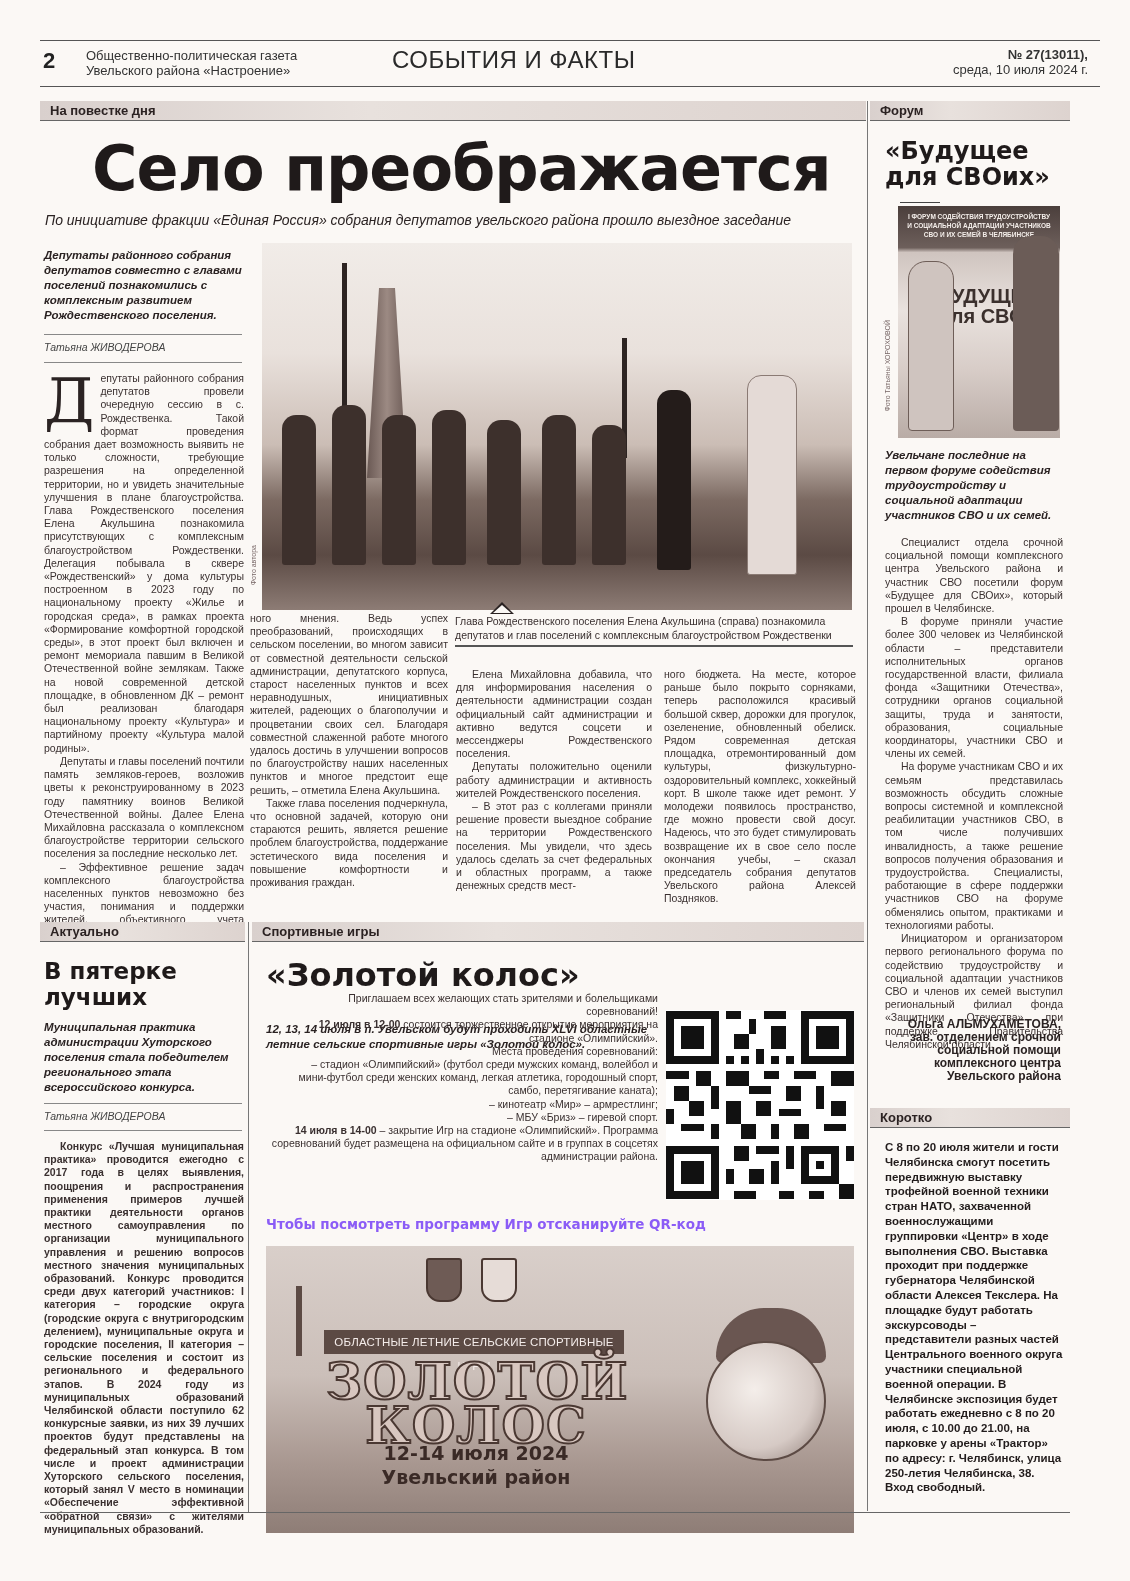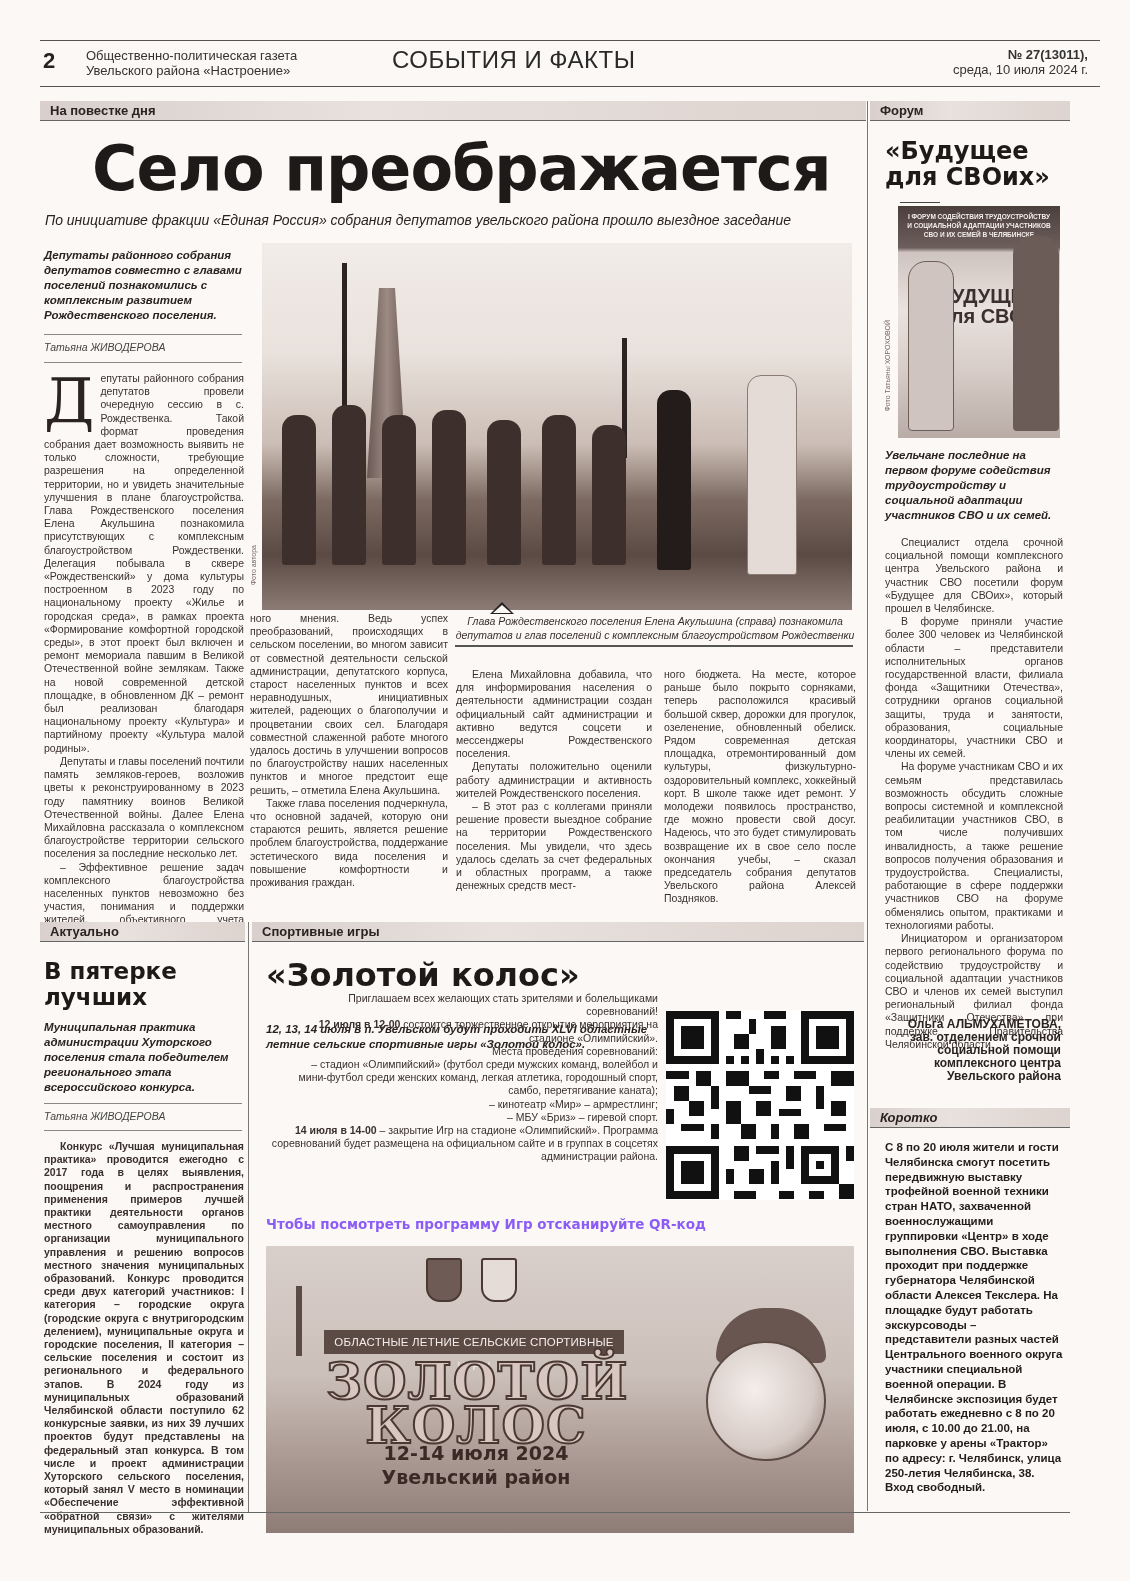--- a/index.html
+++ b/index.html
@@ -36,21 +36,21 @@
 
   
   .photo-main { left: 262px; top: 243px; width: 590px; height: 367px;
     background:
       linear-gradient(180deg, #f1ece8 0%, #e9e1dc 30%, #cbbdb5 55%, #7c6a62 70%, #5b4a44 85%, #8d7c75 100%); overflow: hidden; }
   .photo-main .person { position: absolute; bottom: 45px; width: 34px; background: #3d302c; border-radius: 14px 14px 3px 3px; }
   .photo-main .pole { position: absolute; width: 5px; background: #2d2422; }
   .photo-main .obelisk { position: absolute; left: 105px; top: 45px; width: 40px; height: 190px; background: linear-gradient(90deg,#6a5954,#9c8a83,#6a5954); clip-path: polygon(30% 0, 70% 0, 100% 100%, 0 100%); }
   .photo-credit { font-size: 7px; color: #766; writing-mode: vertical-rl; transform: rotate(180deg); font-family: "Liberation Sans", sans-serif; }
 
-  .caption { font-size: 10.5px; line-height: 14px; font-style: italic; font-family: "Liberation Sans", sans-serif; color: #3a3030; text-align: center; }
+  .caption { font-size: 10.5px; line-height: 14px; font-family: "Liberation Sans", sans-serif; color: #3a3030; }
   .tri { width: 0; height: 0; border-left: 12px solid transparent; border-right: 12px solid transparent; border-bottom: 12px solid #2a2222; position: absolute; }
   .tri::after { content: ""; position: absolute; left: -9px; top: 3px; border-left: 9px solid transparent; border-right: 9px solid transparent; border-bottom: 8px solid #fbf8f5; }
 
   .photo-forum { left: 898px; top: 206px; width: 162px; height: 232px; background: linear-gradient(180deg,#4b3f3c 0%, #6d5f5b 18%, #cfc4bf 20%, #e9e2de 45%, #d8cdc8 70%, #b9aca6 100%); overflow: hidden; }
   .photo-forum .banner { position: absolute; left: 8px; top: 6px; right: 8px; font-size: 6.5px; color: #f4eeea; font-weight: bold; text-align: center; line-height: 9px; font-family: "Liberation Sans", sans-serif; }
   .photo-forum .big { position: absolute; left: 40px; top: 80px; font-size: 20px; font-weight: bold; color: #3b302d; font-family: "Liberation Sans", sans-serif; line-height: 20px; }
   .photo-forum .fig { position: absolute; background: #6b5c57; border-radius: 18px 18px 4px 4px; }
 
   .forum-title { left: 885px; top: 138px; font-size: 24px; font-weight: bold; line-height: 26px; font-family: "DejaVu Sans", sans-serif; color: #1f1a1a; }
 
@@ -154,21 +154,21 @@
   <p>Специалист отдела срочной социальной помощи комплексного центра Увельского района и участник СВО посетили форум «Будущее для СВОих», который прошел в Челябинске.</p>
   <p>В форуме приняли участие более 300 человек из Челябинской области – представители исполнительных органов государственной власти, филиала фонда «Защитники Отечества», сотрудники органов социальной защиты, труда и занятости, образования, социальные координаторы, участники СВО и члены их семей.</p>
   <p>На форуме участникам СВО и их семьям представилась возможность обсудить сложные вопросы системной и комплексной реабилитации участников СВО, в том числе получивших инвалидность, а также решение вопросов получения образования и трудоустройства. Специалисты, работающие в сфере поддержки участников СВО на форуме обменялись опытом, практиками и технологиями работы.</p>
   <p>Инициатором и организатором первого регионального форума по содействию трудоустройству и социальной адаптации участников СВО и членов их семей выступил региональный филиал фонда «Защитники Отечества» при поддержке Правительства Челябинской области.</p>
 </div>
 <div class="abs signature" style="left:885px; top:1018px; width:176px;">
   <div>Ольга АЛЬМУХАМЕТОВА,</div>
   <div>зав. отделением срочной социальной помощи комплексного центра Увельского района</div>
 </div>
 
-<div class="rubric" style="left:870px; top:1108px; width:200px;font-style:italic;">Коротко</div>
+<div class="rubric" style="left:870px; top:1108px; width:200px;">Коротко</div>
 <div class="abs short-text" style="left:885px; top:1140px; width:180px;">С 8 по 20 июля жители и гости Челябинска смогут посетить передвижную выставку трофейной военной техники стран НАТО, захваченной военнослужащими группировки «Центр» в ходе выполнения СВО. Выставка проходит при поддержке губернатора Челябинской области Алексея Текслера. На площадке будут работать экскурсоводы – представители разных частей Центрального военного округа участники специальной военной операции. В Челябинске экспозиция будет работать ежедневно с 8 по 20 июля, с 10.00 до 21.00, на парковке у арены «Трактор» по адресу: г. Челябинск, улица 250-летия Челябинска, 38. Вход свободный.</div>
 
 <div class="rubric" style="left:40px; top:922px; width:205px;">Актуально</div>
 <div class="rubric" style="left:252px; top:922px; width:612px;">Спортивные игры</div>
 <div class="vline" style="left:248px; top:922px; height:590px;"></div>
 
 <div class="abs h2" style="left:44px; top:958px; width:200px; font-size:23px; line-height:26px;">В пятерке лучших</div>
 <div class="abs lead" style="left:44px; top:1020px; width:200px;">Муниципальная практика администрации Хуторского поселения стала победителем регионального этапа всероссийского конкурса.</div>
 <div class="byline-rule" style="left:44px; top:1103px; width:198px;"></div>
 <div class="abs byline" style="left:44px; top:1110px;">Татьяна ЖИВОДЕРОВА</div>

